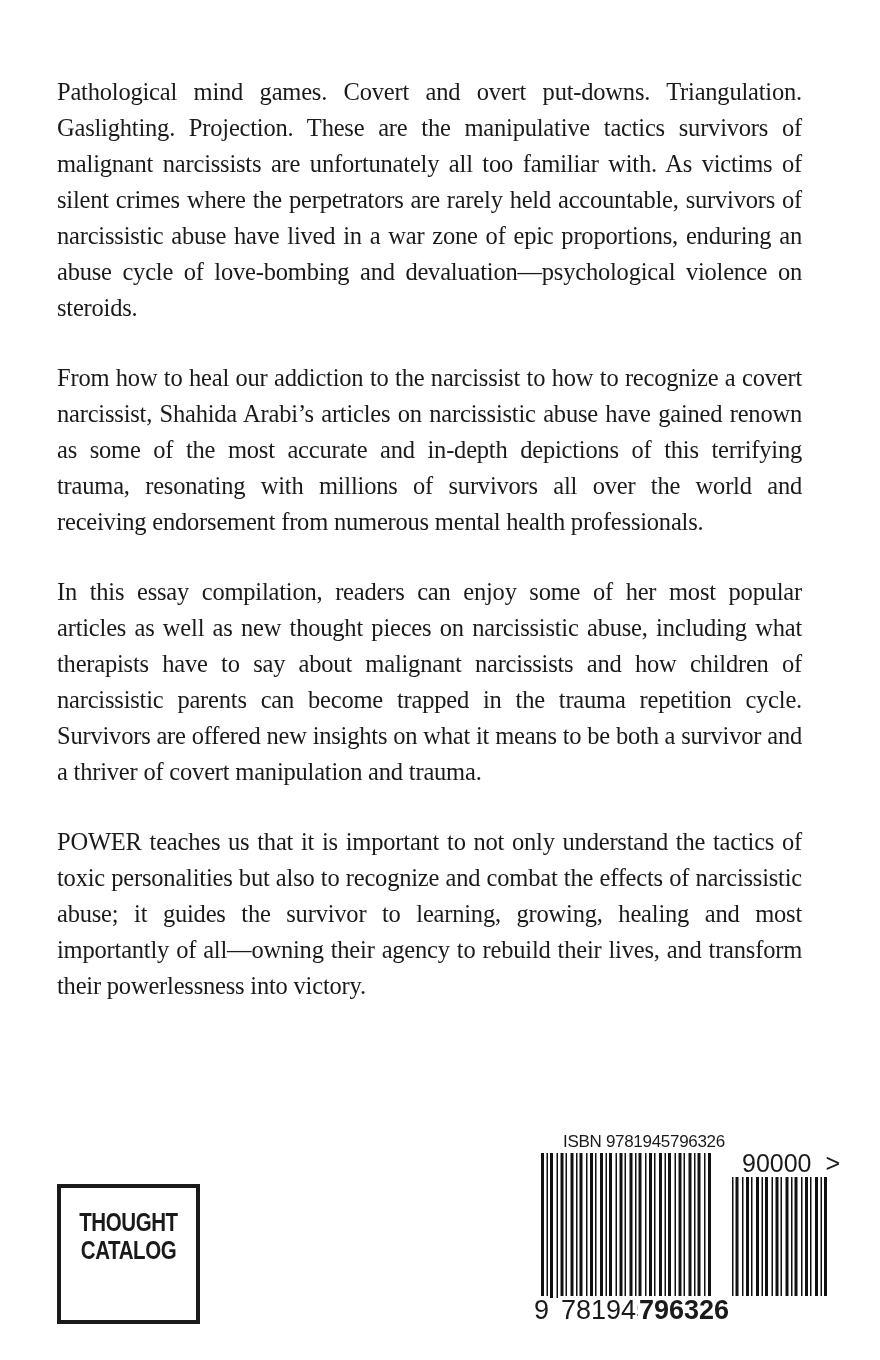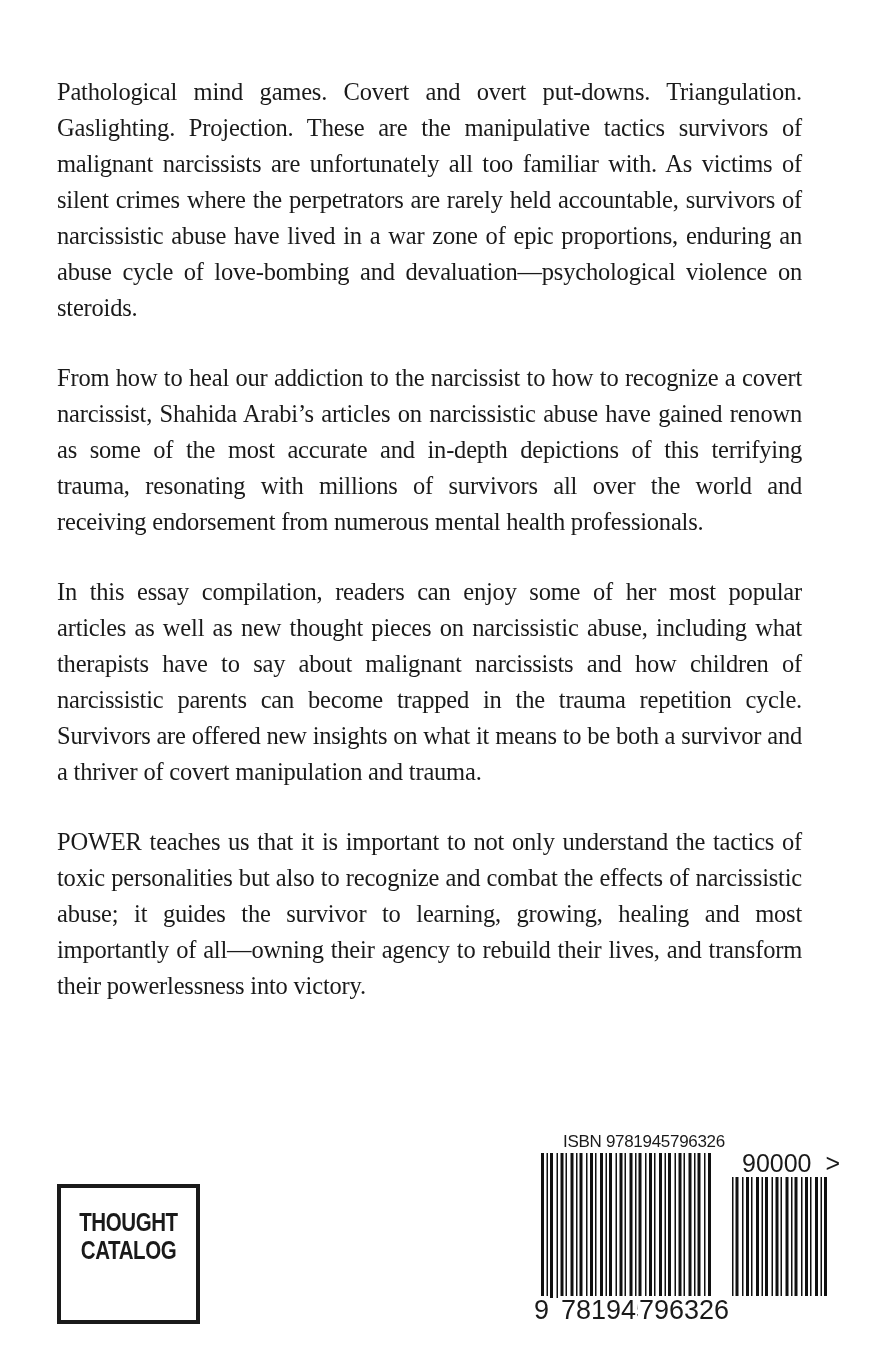--- a/index.html
+++ b/index.html
@@ -109,14 +109,14 @@
     <rect x="805" y="1177" width="3" height="119" fill="#111"></rect>
     <rect x="810" y="1177" width="1.5" height="119" fill="#111"></rect>
     <rect x="815" y="1177" width="3" height="119" fill="#111"></rect>
     <rect x="820.5" y="1177" width="1.5" height="119" fill="#111"></rect>
     <rect x="824" y="1177" width="3" height="119" fill="#111"></rect>
   </svg>
 
 <div class="isbn-label">ISBN 9781945796326</div>
 <div class="isbn-digits" style="left:533px;">9</div>
 <div class="isbn-digits" style="left:560px;">781945</div>
-<div class="isbn-digits" style="left:638px;">796326</div>
+<div class="isbn-digits" style="left:638px;font-weight:bold;">796326</div>
 <div class="addon-digits"><span>90000</span>&nbsp;&nbsp;<span>&gt;</span></div>
 
 </body></html>

